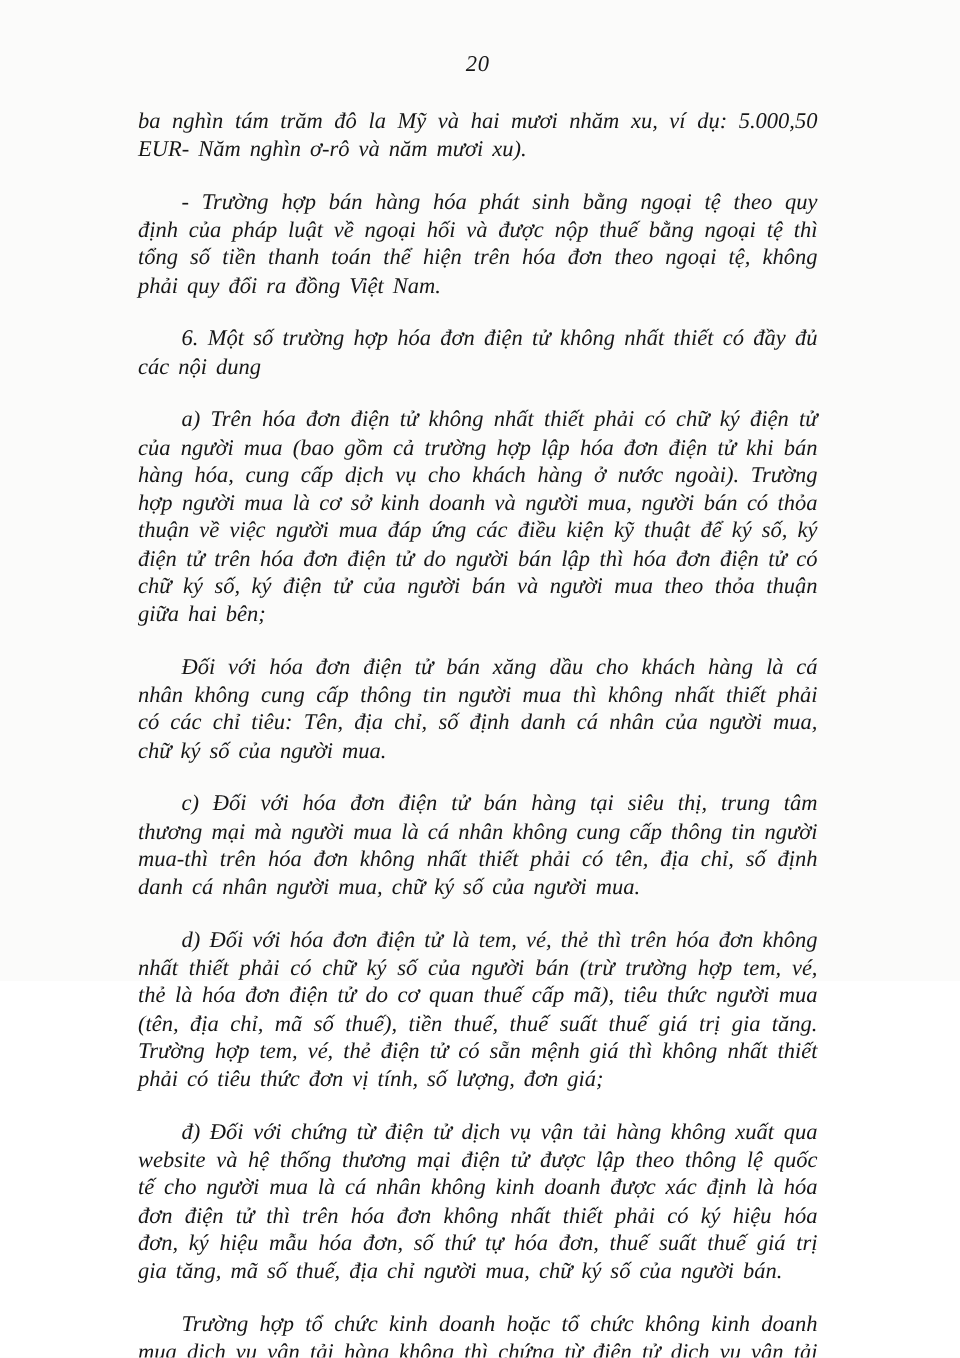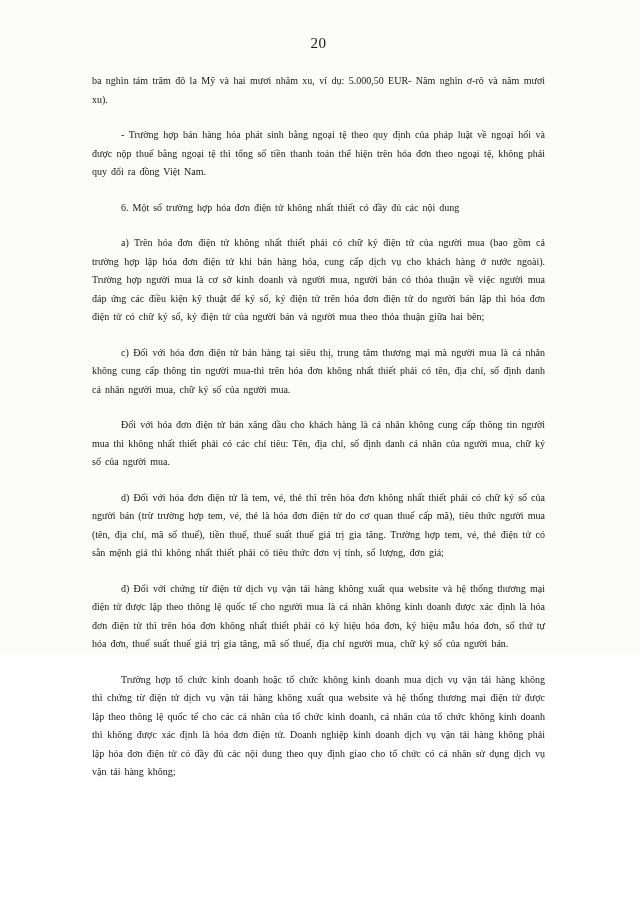--- a/index.html
+++ b/index.html
@@ -11,31 +11,32 @@
     height: 905px;
     overflow: hidden;
   }
   .page {
     box-sizing: border-box;
     width: 640px;
     height: 654px;
     padding: 35px 95px 0 92px;
     background: #fbfbfa;
     font-family: "Liberation Serif", "DejaVu Serif", serif;
+    font-style: italic;
     -webkit-font-smoothing: antialiased;
   }
   .page-number {
     text-align: center;
     font-size: 15px;
     line-height: 17px;
     margin-bottom: 20px;
     letter-spacing: 0.5px;
   }
   .body-text p {
-    font-size: 10px;
+    font-size: 15px;
     line-height: 18.5px;
     text-align: justify;
     text-indent: 29px;
     margin: 0;
     word-spacing: 0.15em;
   }
   .body-text p + p {
     margin-top: 17px;
   }
   .body-text p.no-indent {
@@ -46,19 +47,19 @@
 <body>
 
 <div class="page" style="background: rgb(251, 251, 250); color: rgb(22, 22, 22);">
   <div class="page-number">20</div>
 
   <div class="body-text">
     <p class="no-indent">ba nghìn tám trăm đô la Mỹ và hai mươi nhăm xu, ví dụ: 5.000,50 EUR- Năm nghìn ơ-rô và năm mươi xu).</p>
     <p>- Trường hợp bán hàng hóa phát sinh bằng ngoại tệ theo quy định của pháp luật về ngoại hối và được nộp thuế bằng ngoại tệ thì tổng số tiền thanh toán thể hiện trên hóa đơn theo ngoại tệ, không phải quy đổi ra đồng Việt Nam.</p>
     <p>6. Một số trường hợp hóa đơn điện tử không nhất thiết có đầy đủ các nội dung</p>
     <p>a) Trên hóa đơn điện tử không nhất thiết phải có chữ ký điện tử của người mua (bao gồm cả trường hợp lập hóa đơn điện tử khi bán hàng hóa, cung cấp dịch vụ cho khách hàng ở nước ngoài). Trường hợp người mua là cơ sở kinh doanh và người mua, người bán có thỏa thuận về việc người mua đáp ứng các điều kiện kỹ thuật để ký số, ký điện tử trên hóa đơn điện tử do người bán lập thì hóa đơn điện tử có chữ ký số, ký điện tử của người bán và người mua theo thỏa thuận giữa hai bên;</p>
+    <p>Đối với hóa đơn điện tử bán xăng dầu cho khách hàng là cá nhân không cung cấp thông tin người mua thì không nhất thiết phải có các chỉ tiêu: Tên, địa chỉ, số định danh cá nhân của người mua, chữ ký số của người mua.</p>
     <p>c) Đối với hóa đơn điện tử bán hàng tại siêu thị, trung tâm thương mại mà người mua là cá nhân không cung cấp thông tin người mua-thì trên hóa đơn không nhất thiết phải có tên, địa chỉ, số định danh cá nhân người mua, chữ ký số của người mua.</p>
-    <p>Đối với hóa đơn điện tử bán xăng dầu cho khách hàng là cá nhân không cung cấp thông tin người mua thì không nhất thiết phải có các chỉ tiêu: Tên, địa chỉ, số định danh cá nhân của người mua, chữ ký số của người mua.</p>
     <p>d) Đối với hóa đơn điện tử là tem, vé, thẻ thì trên hóa đơn không nhất thiết phải có chữ ký số của người bán (trừ trường hợp tem, vé, thẻ là hóa đơn điện tử do cơ quan thuế cấp mã), tiêu thức người mua (tên, địa chỉ, mã số thuế), tiền thuế, thuế suất thuế giá trị gia tăng. Trường hợp tem, vé, thẻ điện tử có sẵn mệnh giá thì không nhất thiết phải có tiêu thức đơn vị tính, số lượng, đơn giá;</p>
     <p>đ) Đối với chứng từ điện tử dịch vụ vận tải hàng không xuất qua website và hệ thống thương mại điện tử được lập theo thông lệ quốc tế cho người mua là cá nhân không kinh doanh được xác định là hóa đơn điện tử thì trên hóa đơn không nhất thiết phải có ký hiệu hóa đơn, ký hiệu mẫu hóa đơn, số thứ tự hóa đơn, thuế suất thuế giá trị gia tăng, mã số thuế, địa chỉ người mua, chữ ký số của người bán.</p>
     <p>Trường hợp tổ chức kinh doanh hoặc tổ chức không kinh doanh mua dịch vụ vận tải hàng không thì chứng từ điện tử dịch vụ vận tải hàng không xuất qua website và hệ thống thương mại điện tử được lập theo thông lệ quốc tế cho các cá nhân của tổ chức kinh doanh, cá nhân của tổ chức không kinh doanh thì không được xác định là hóa đơn điện tử. Doanh nghiệp kinh doanh dịch vụ vận tải hàng không phải lập hóa đơn điện tử có đầy đủ các nội dung theo quy định giao cho tổ chức có cá nhân sử dụng dịch vụ vận tải hàng không;</p>
   </div>
 </div>
 
 </body></html>

